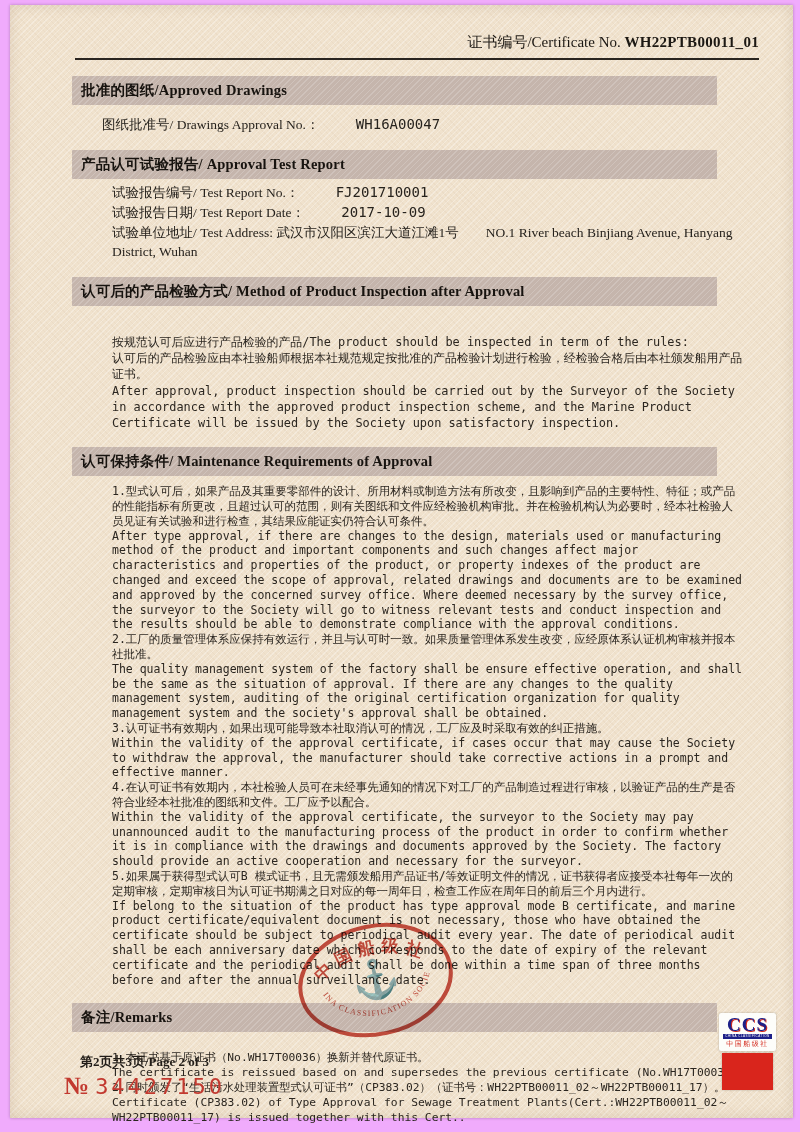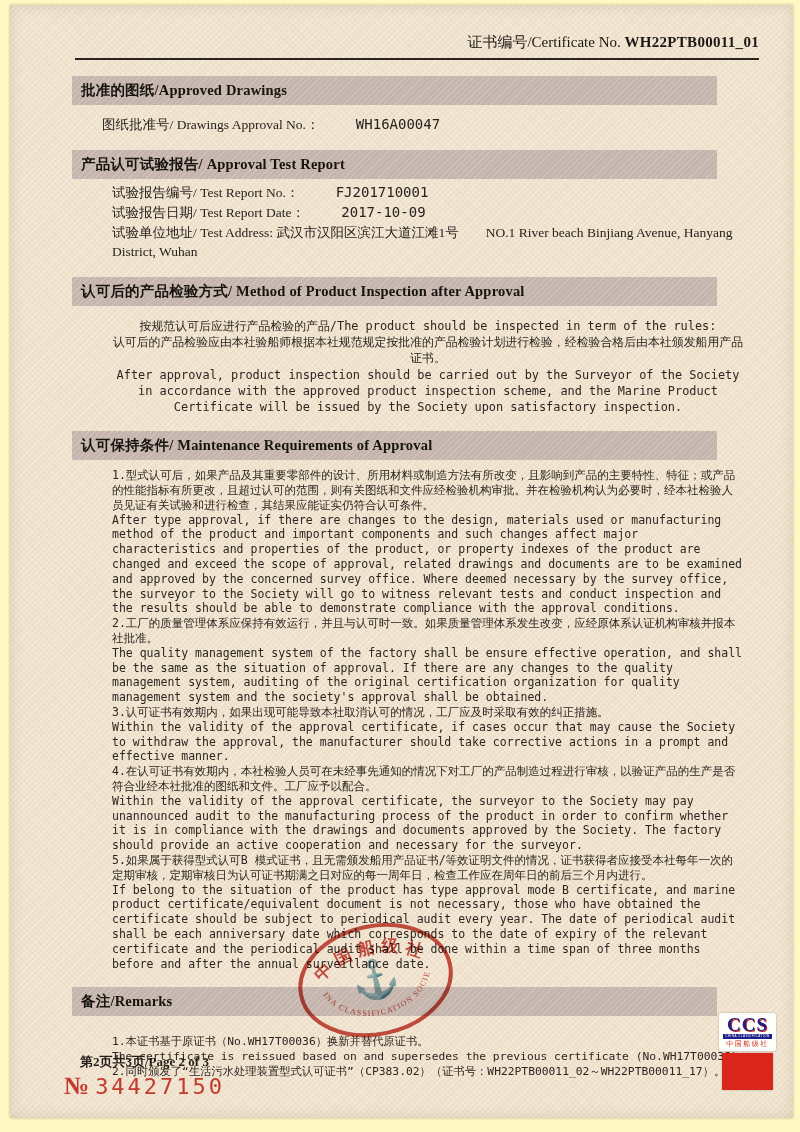--- a/index.html
+++ b/index.html
@@ -1,21 +1,21 @@
 <!DOCTYPE html>
 <html><head>
 <meta charset="utf-8">
 <style>
   html, body { margin:0; padding:0; }
   body {
     width:800px; height:1132px; position:relative; overflow:hidden;
     background:#f9f6ee;
     font-family:"Liberation Serif","DejaVu Serif",serif;
   }
-  .photo { position:absolute; inset:0; background:#fef9c3; }
+  .photo { position:absolute; inset:0; background:#f0abfc; }
   .page {
     position:absolute; left:10px; top:5px; right:7px; bottom:14px;
     background:#f0e2cd;
     background-image:
       repeating-linear-gradient(135deg, rgba(255,255,255,.30) 0 1px, rgba(0,0,0,0) 1px 4px),
       repeating-linear-gradient(45deg, rgba(167,128,95,.06) 0 1px, rgba(0,0,0,0) 1px 4px);
     box-shadow: inset 0 0 14px rgba(120,90,60,.18), 0 0 3px rgba(0,0,0,.25);
     color:#26221d;
   }
 
@@ -31,21 +31,21 @@
     font-weight:bold; font-size:14.5px; color:#17130f; letter-spacing:.2px;
   }
 
   .kv1 { margin:11px 0 0 92px; font-size:13.5px; }
   .kv-block { margin:4px 0 0 102px; width:645px; font-size:13.5px; line-height:1.42; }
   .kv-row { white-space:normal; }
   .val { font-family:"DejaVu Sans Mono","Liberation Mono",monospace; font-size:14px;padding-left:33px; }
 
   .para-block { color:#2b2620; }
   .para-block .para { margin:0; }
-  .insp   { margin:12px 0 0 102px; width:632px; font-family:"DejaVu Sans Mono","Liberation Mono",monospace; font-size:11.9px; line-height:16.2px;text-align:center; }
+  .insp   { margin:28px 0 0 102px; width:632px; font-family:"DejaVu Sans Mono","Liberation Mono",monospace; font-size:11.9px; line-height:16.2px; }
   .maint  { margin:8px 0 0 102px;  width:632px; font-family:"DejaVu Sans Mono","Liberation Mono",monospace; font-size:11.5px; line-height:14.8px; }
   .rmks   { margin:18px 0 0 102px;  width:648px; font-family:"DejaVu Sans Mono","Liberation Mono",monospace; font-size:11.3px; line-height:15px; }
 
   .page-info {
     position:absolute; left:80px; top:1053px;
     font-size:13px; font-weight:600; color:#221d18;
   }
   .serial {
     position:absolute; left:64px; top:1072px; color:#c2392f;
     letter-spacing:1px;
@@ -133,20 +133,21 @@
       <p class="para">Within the validity of the approval certificate, the surveyor to the Society may pay unannounced audit to the manufacturing process of the product in order to confirm whether it is in compliance with the drawings and documents approved by the Society. The factory should provide an active cooperation and necessary for the surveyor.</p>
       <p class="para">5.如果属于获得型式认可B 模式证书，且无需颁发船用产品证书/等效证明文件的情况，证书获得者应接受本社每年一次的定期审核，定期审核日为认可证书期满之日对应的每一周年日，检查工作应在周年日的前后三个月内进行。</p>
       <p class="para">If belong to the situation of the product has type approval mode B certificate, and marine product certificate/equivalent document is not necessary, those who have obtained the certificate should be subject to periodical audit every year. The date of periodical audit shall be each anniversary date which corresponds to the date of expiry of the relevant certificate and the periodical audit shall be done within a time span of three months before and after the annual surveillance date.</p>
     </div>
 
     <div class="bar">备注/Remarks</div>
     <div class="para-block rmks">
       <p class="para">1.本证书基于原证书（No.WH17T00036）换新并替代原证书。</p>
       <p class="para">The certificate is reissued based on and supersedes the previous certificate (No.WH17T00036)</p>
       <p class="para">2.同时颁发了“生活污水处理装置型式认可证书”（CP383.02）（证书号：WH22PTB00011_02～WH22PTB00011_17）。</p>
+      <p class="para">Certificate (CP383.02) of Type Approval for Sewage Treatment Plants(Cert.:WH22PTB00011_02～WH22PTB00011_17) is issued together with this Cert..</p>
     </div>
   </div>
 
   <svg class="stamp" width="172" height="132" viewBox="0 0 172 132" xmlns="http://www.w3.org/2000/svg">
     <defs>
       <path id="arcTop" d="M 17 80 A 70 52 0 0 1 155 80" fill="none"></path>
       <path id="arcBot" d="M 31 66 A 57 45 0 0 0 141 66" fill="none"></path>
     </defs>
     <ellipse cx="86" cy="64" rx="76" ry="54" fill="none" stroke="#c23b2e" stroke-width="4"></ellipse>
     <text class="st-cn">

